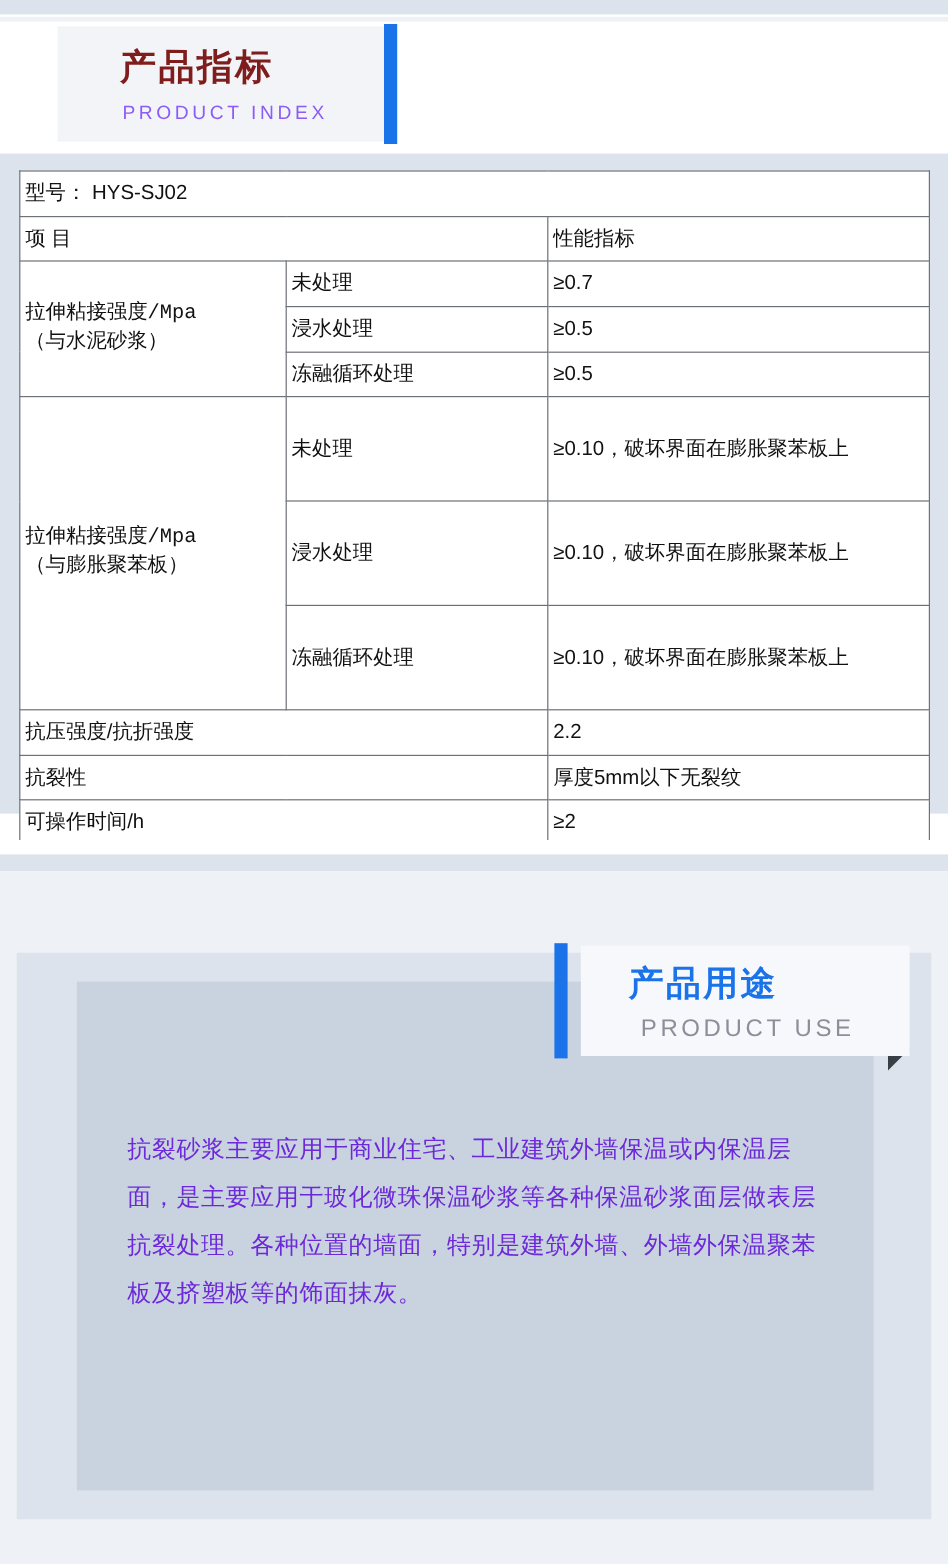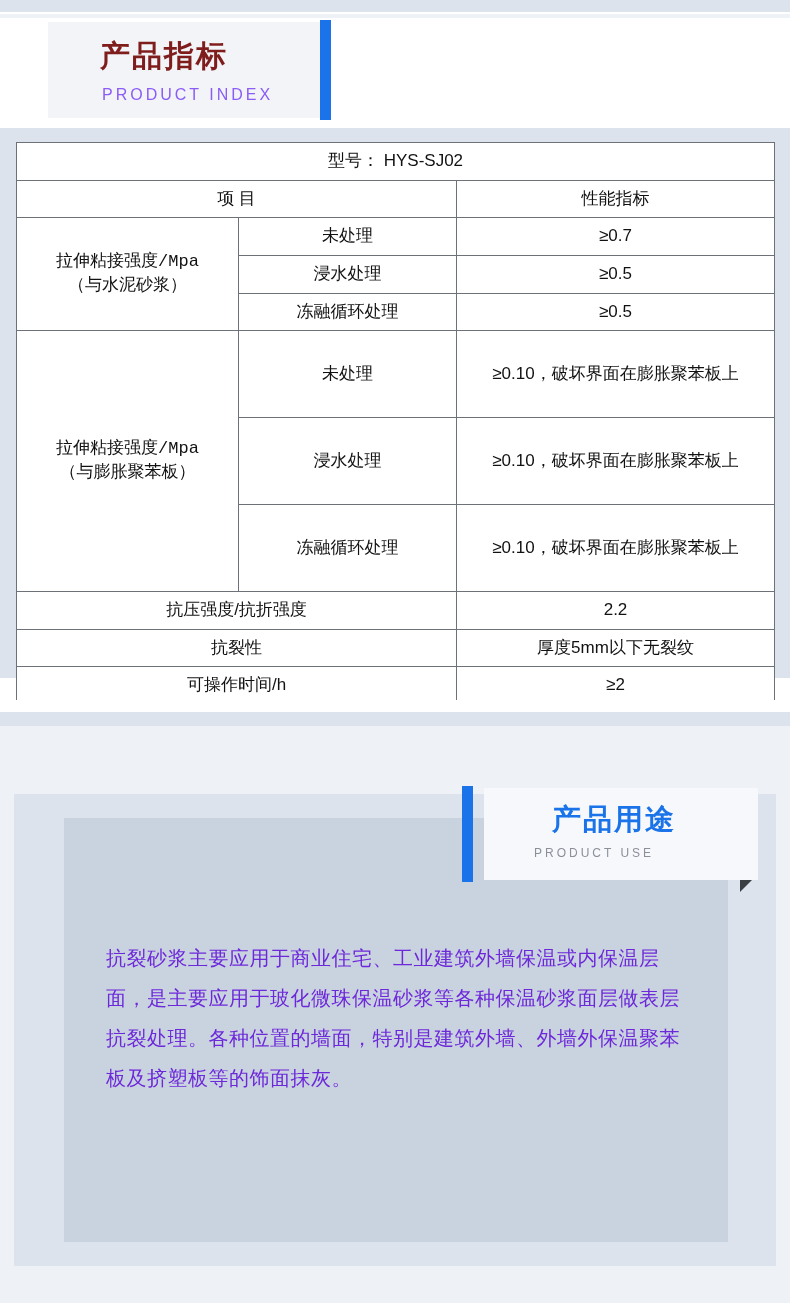--- a/index.html
+++ b/index.html
@@ -79,21 +79,20 @@
   }
   table.spec {
     width: 758px;
     border-collapse: collapse;
     background: #ffffff;
     table-layout: fixed;
     font-family: "Liberation Sans", sans-serif;
   }
   table.spec td {
     border: 1px solid #6d7278;
-    text-align: center;
     vertical-align: middle;
     font-size: 17px;
     color: #111111;
     padding: 6px 4px;
     line-height: 1.45;
     margin-top: 32px;
   }
   td.model {
     font-size: 17px;
     padding: 10px 4px;
@@ -143,26 +142,25 @@
     width: 11px; height: 96px;
     background: #1a73e8;
   }
   .use-header-cn {
     position: absolute;
     left: 524px; top: 74px;
     font-size: 29px;
     color: #1a73e8;
     font-weight: bold;
     letter-spacing: 2px;
-    margin-left: 28px;
   }
   .use-header-en {
     position: absolute;
     left: 534px; top: 120px;
-    font-size: 12px;
+    font-size: 20px;
     color: #8a8f99;
     letter-spacing: 3px;
   }
   .use-card-outer {
     position: absolute;
     left: 14px; top: 68px;
     width: 762px; height: 472px;
     background: #dde3ec;
   }
   .use-card-inner {

